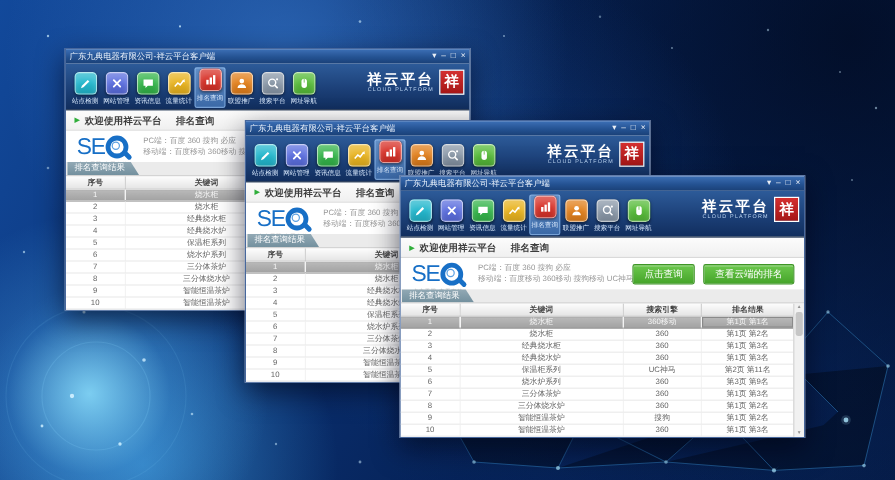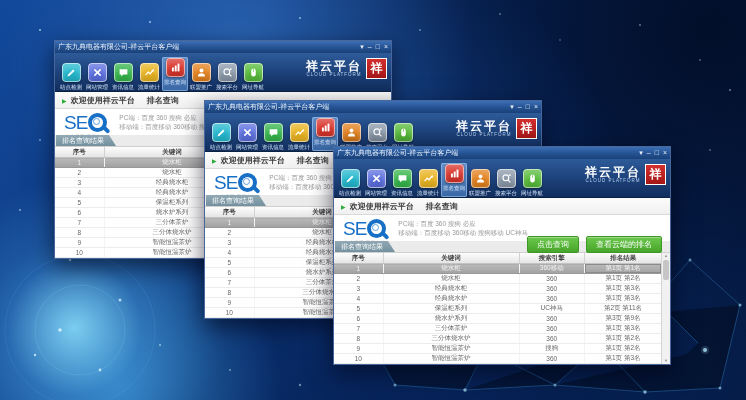--- a/index.html
+++ b/index.html
@@ -26,21 +26,21 @@
   .titlebar{
     height:12px;background:linear-gradient(180deg,#3c6fb5 0%,#245292 55%,#1a4077 100%);
     display:flex;align-items:center;padding:0 3px;color:#eaf2fc;
   }
   .titlebar .title{font-size:7px;flex:1;white-space:nowrap;overflow:hidden;}
   .win-controls{display:flex;gap:4px;align-items:center;}
   .win-btn{font-size:7px;line-height:8px;color:#fff;cursor:default;opacity:.9;}
   .toolbar{
     position:relative;height:36px;
     background:linear-gradient(180deg,#2d5b99 0%,#1c4078 55%,#112e5e 100%);
-    border-bottom:1px solid #0b2142;display:flex;align-items:flex-end;padding:2px 16px 0 3px;
+    border-bottom:1px solid #0b2142;display:flex;align-items:center;padding:2px 16px 0 3px;
   }
   .tb-item{width:26px;display:flex;flex-direction:column;align-items:center;padding-top:1px;border-radius:2px;}
   .tb-item.selected{background:linear-gradient(180deg,#6491c9 0%,#3a68a6 100%);box-shadow:inset 0 0 0 1px rgba(160,200,245,.6);height:33px;}
   .tb-icon{
     width:19px;height:19px;border-radius:4px;display:flex;align-items:center;justify-content:center;
     box-shadow:inset 0 0 0 1px rgba(255,255,255,.55), inset 0 6px 6px rgba(255,255,255,.28), 0 1px 2px rgba(0,0,0,.35);
   }
   .tb-label{font-size:5.5px;color:#d6e6fa;margin-top:2px;white-space:nowrap;transform-origin:center;}
   .brand{position:absolute;right:4px;top:5px;display:flex;align-items:center;gap:4px;}
   .brand-text{text-align:center;line-height:1;}
@@ -64,21 +64,21 @@
   .seo-ring{position:relative;width:11px;height:11px;border:4px solid #176fc6;border-radius:50%;margin-left:1px;}
   .seo-ring .inner{position:absolute;left:1px;top:1px;width:5px;height:5px;border:1.5px solid #5aa0e2;border-radius:50%;}
   .seo-ring .handle{position:absolute;right:-4px;bottom:-6px;width:3.5px;height:9px;background:#176fc6;border-radius:2px;transform:rotate(-45deg);}
   .seo-tag{position:absolute;left:1px;top:21px;font-size:4.5px;color:#b3b3b3;white-space:nowrap;letter-spacing:.5px;}
   .engine-info{margin-left:12px;line-height:9px;}
   .engine-info div{font-size:6.5px;color:#989898;white-space:nowrap;}
   .btn-row{position:absolute;right:8px;top:5px;display:flex;gap:7px;}
   .gbtn{
     height:15px;padding:0 9px;border:1px solid #3e9б26;border:1px solid #3e9626;border-radius:2px;
     background:linear-gradient(180deg,#6cc84d 0%,#46a52a 100%);
-    color:#fff;font-size:8px;display:flex;align-items:center;white-space:nowrap;box-shadow:inset 0 1px 0 rgba(255,255,255,.35);margin-top:16px;
+    color:#fff;font-size:8px;display:flex;align-items:center;white-space:nowrap;box-shadow:inset 0 1px 0 rgba(255,255,255,.35);
   }
   .tabstrip{height:11px;background:#ebebeb;border-bottom:1px solid #cfcfcf;display:flex;align-items:flex-end;padding-left:1px;}
   .tab{
     height:11px;line-height:11px;padding:0 12px 0 6px;font-size:7px;color:#fff;
     background:linear-gradient(180deg,#92a9b5 0%,#73909e 100%);
     clip-path:polygon(0 0,calc(100% - 7px) 0,100% 100%,0 100%);
   }
   .table-wrap{position:relative;padding-right:8px;background:#fff;}
   table.rank{width:100%;border-collapse:collapse;table-layout:fixed;}
   table.rank th{

